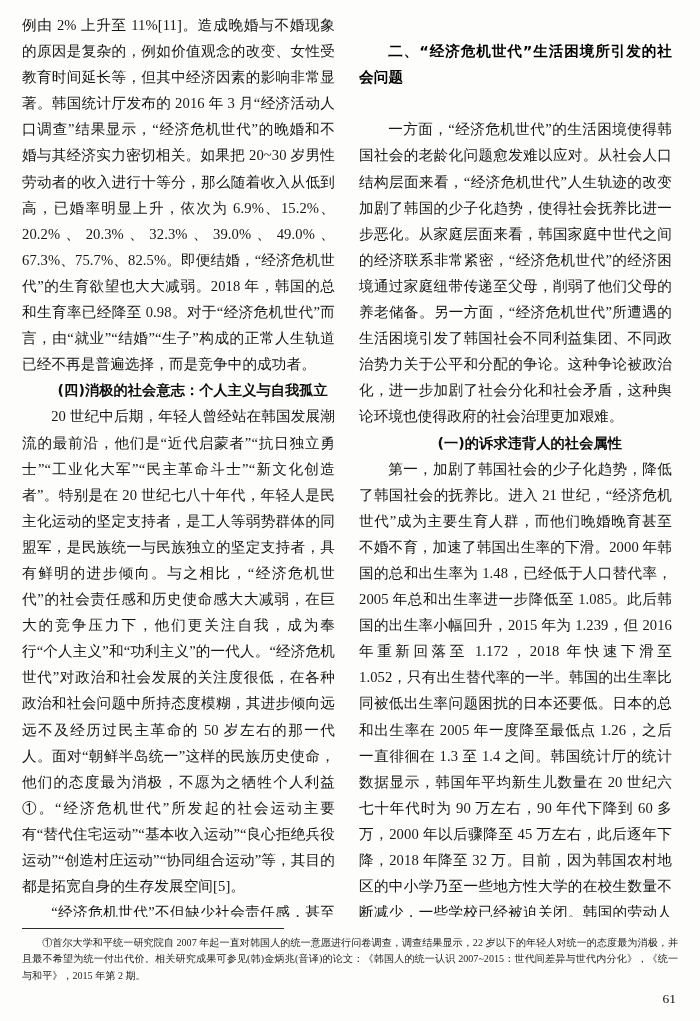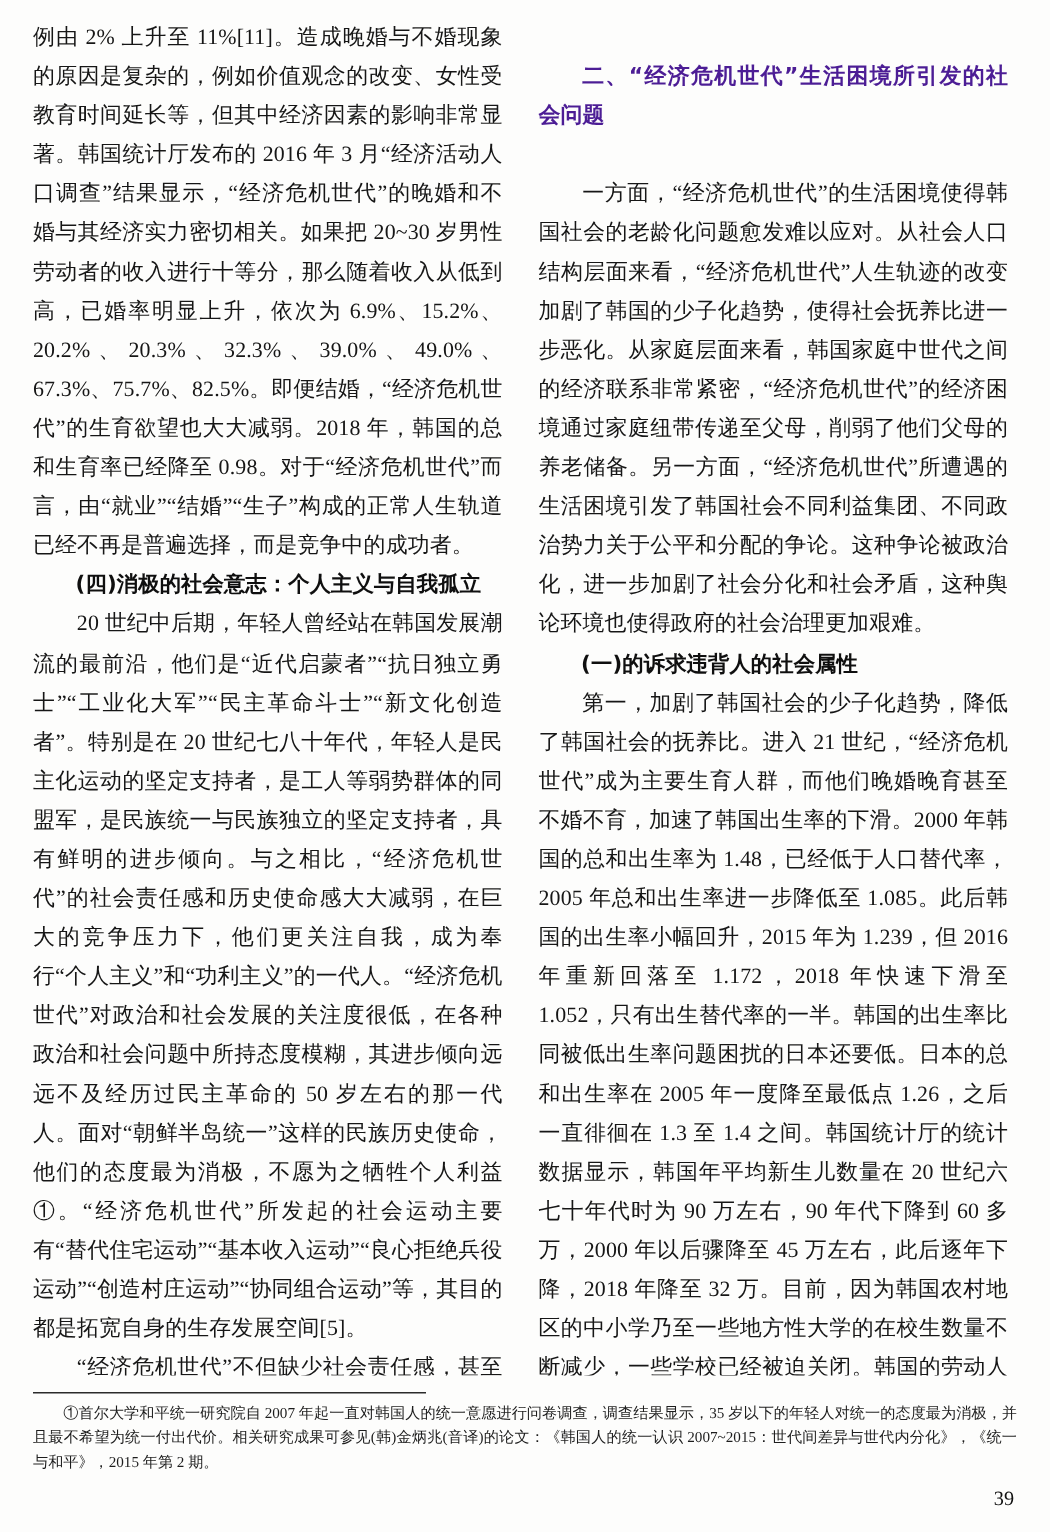--- a/index.html
+++ b/index.html
@@ -53,30 +53,30 @@
   }
   h2.section {
     margin: 0;
     font-size: 14.6px;
     line-height: 26.1px;
     font-weight: bold;
     font-family: "DejaVu Sans", "Liberation Sans", sans-serif;
     text-indent: 2em;
     text-align: justify;
     letter-spacing: 0.1px;
-    color: #4c1d95;
+    color: #000000;
   }
   h3.subsection {
     margin: 0;
     font-size: 14.2px;
     line-height: 26.1px;
     font-weight: bold;
     font-family: "DejaVu Sans", "Liberation Sans", sans-serif;
     text-indent: 2em;
-    text-align: left;
+    text-align: center;
     letter-spacing: 0.1px;
     color: #0f0f0f;
   }
   .spacer-line {
     height: 26.1px;
   }
   .footnote-zone {
     position: absolute;
     left: 22px;
     top: 928px;
@@ -135,18 +135,18 @@
 
       <h3 class="subsection">(一)的诉求违背人的社会属性</h3>
 
       <p class="indent">第一，加剧了韩国社会的少子化趋势，降低了韩国社会的抚养比。进入 21 世纪，“经济危机世代”成为主要生育人群，而他们晚婚晚育甚至不婚不育，加速了韩国出生率的下滑。2000 年韩国的总和出生率为 1.48，已经低于人口替代率，2005 年总和出生率进一步降低至 1.085。此后韩国的出生率小幅回升，2015 年为 1.239，但 2016 年重新回落至 1.172，2018 年快速下滑至 1.052，只有出生替代率的一半。韩国的出生率比同被低出生率问题困扰的日本还要低。日本的总和出生率在 2005 年一度降至最低点 1.26，之后一直徘徊在 1.3 至 1.4 之间。韩国统计厅的统计数据显示，韩国年平均新生儿数量在 20 世纪六七十年代时为 90 万左右，90 年代下降到 60 多万，2000 年以后骤降至 45 万左右，此后逐年下降，2018 年降至 32 万。目前，因为韩国农村地区的中小学乃至一些地方性大学的在校生数量不断减少，一些学校已经被迫关闭。韩国的劳动人口从 2016 年开始已经转为负增长，在不久的将来，韩国的兵源以及劳动人口都会出现短缺，很多地方政府会消失。目前的低出生率状况如果得不到改</p>
     </div>
 
   </div>
 
   <div class="footnote-zone">
     <div class="footnote-rule"></div>
-    <div class="footnote-text">①首尔大学和平统一研究院自 2007 年起一直对韩国人的统一意愿进行问卷调查，调查结果显示，35 岁以下的年轻人对统一的态度最为消极，并且最不希望为统一付出代价。相关研究成果可参见(韩)金炳兆(音译)的论文：《韩国人的统一认识 2007~2015：世代间差异与世代内分化》，《统一与和平》，2015 年第 2 期。</div>
+    <div class="footnote-text">①首尔大学和平统一研究院自 2007 年起一直对韩国人的统一意愿进行问卷调查，调查结果显示，22 岁以下的年轻人对统一的态度最为消极，并且最不希望为统一付出代价。相关研究成果可参见(韩)金炳兆(音译)的论文：《韩国人的统一认识 2007~2015：世代间差异与世代内分化》，《统一与和平》，2015 年第 2 期。</div>
   </div>
 
-  <div class="page-number">39</div>
+  <div class="page-number">61</div>
 
 </div>
 
 </body></html>

